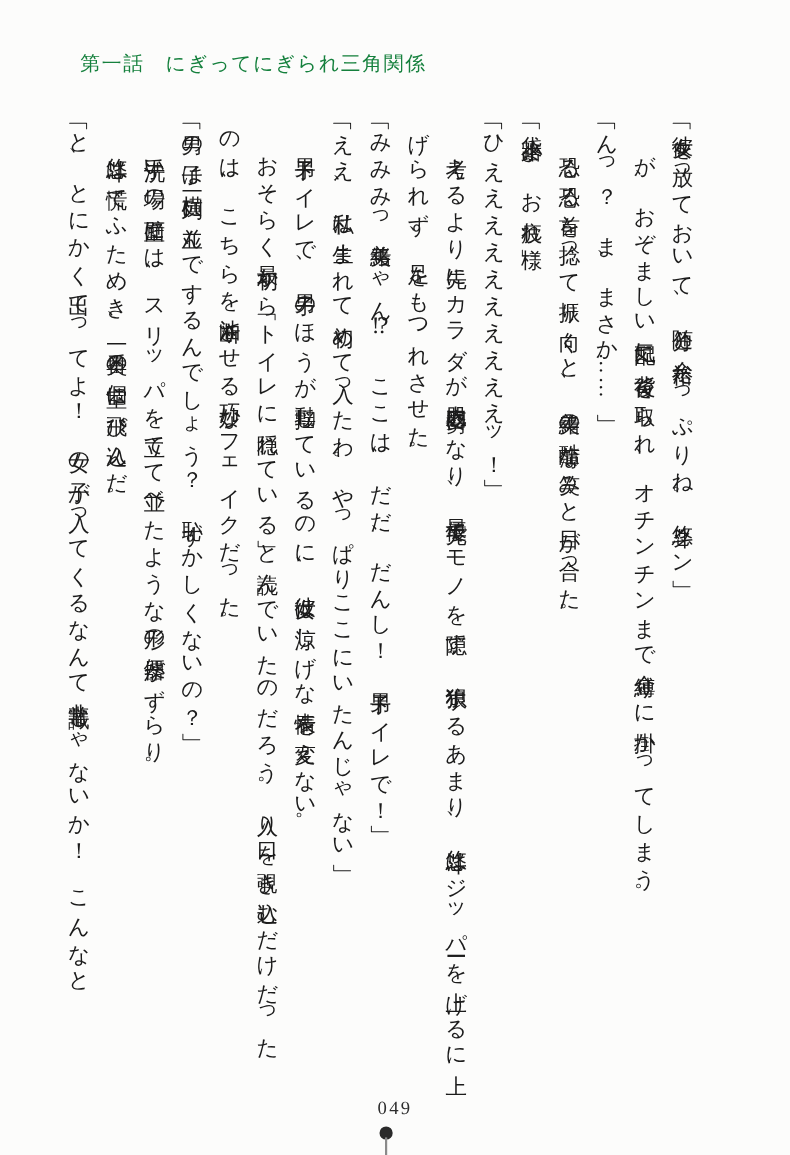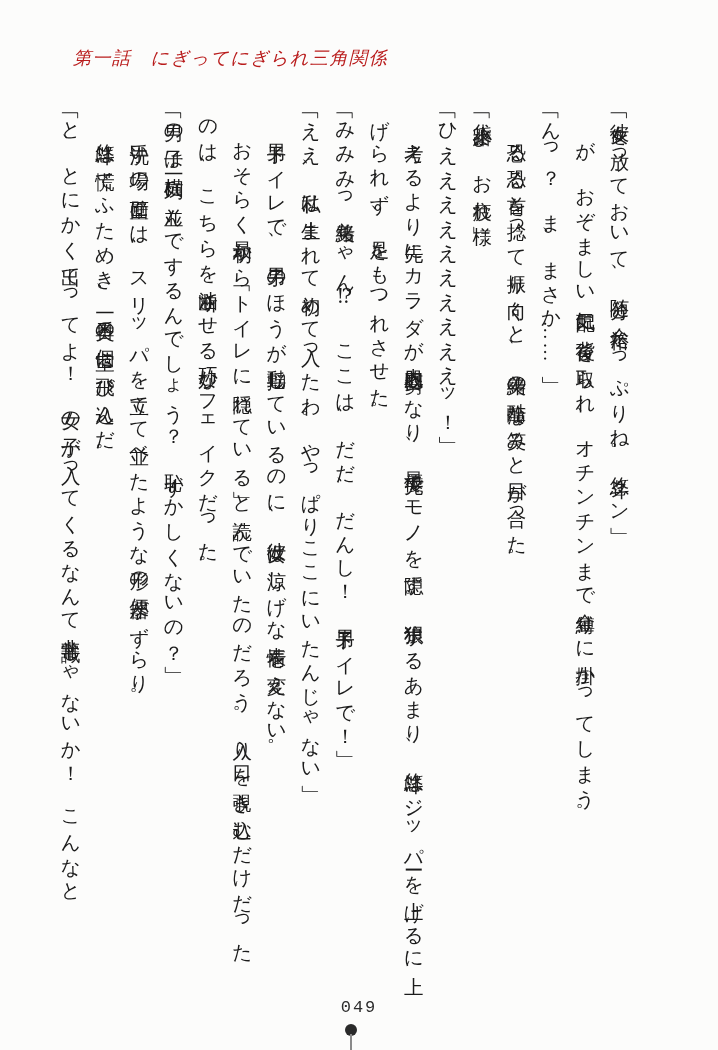--- a/index.html
+++ b/index.html
@@ -16,22 +16,21 @@
     font-family: "Liberation Serif", "DejaVu Serif", serif;
     color: #1c1c1c;
   }
   .chapter-header {
     position: absolute;
     left: 73px;
     top: 46px;
     font-size: 18px;
     letter-spacing: 1.5px;
     white-space: nowrap;
-    color: #b91c1c;
-    font-style: italic;
+    color: #15803d;
   }
   .chapter-header .chapter-title {
     margin-left: 19px;
   }
   .text-block {
     position: absolute;
     top: 106px;
     right: 82px;
     width: 588px;
     height: 872px;
@@ -48,21 +47,21 @@
   }
   .para.narration {
     text-indent: 21.7px;
   }
   .page-number {
     position: absolute;
     left: 0;
     top: 998px;
     width: 718px;
     text-align: center;
-    font-family: Liberation Mono, monospace;
+    font-family: Liberation Serif, serif;
     font-size: 17px;
     letter-spacing: 2px;
     color: #2e2e2e;
   }
   .footer-dot {
     position: absolute;
     left: 345px;
     top: 1024px;
     width: 12px;
     height: 12px;

